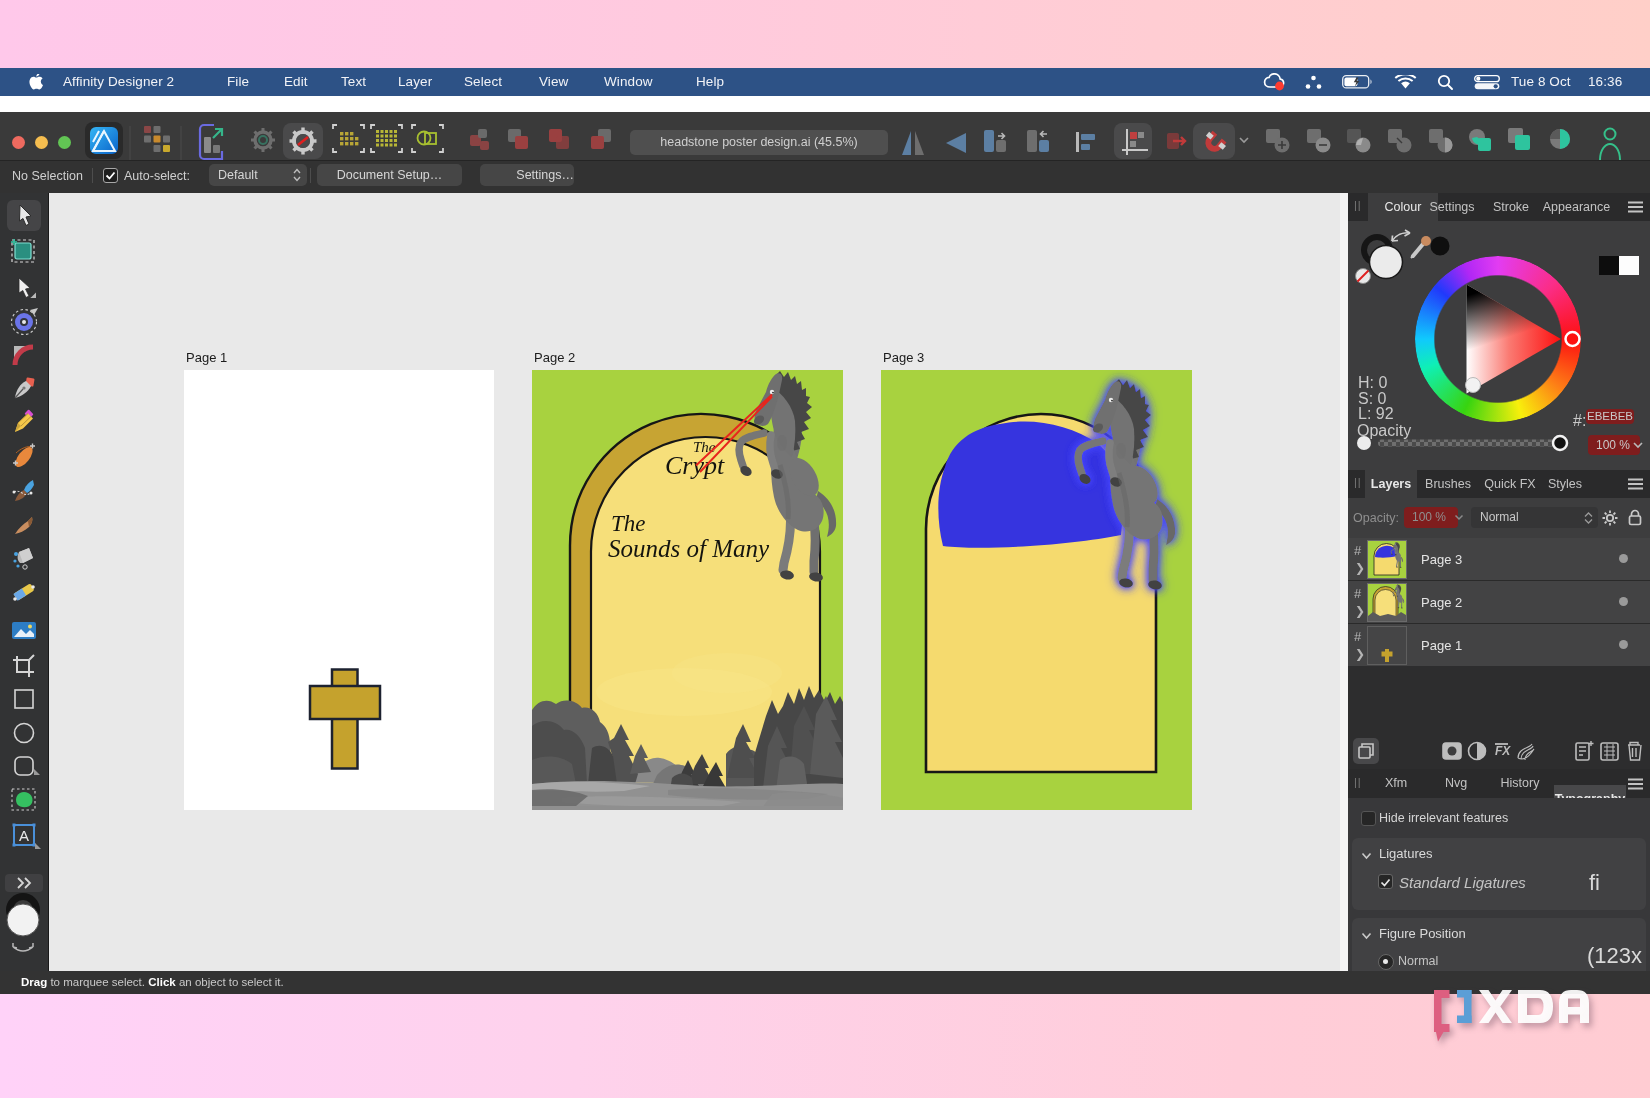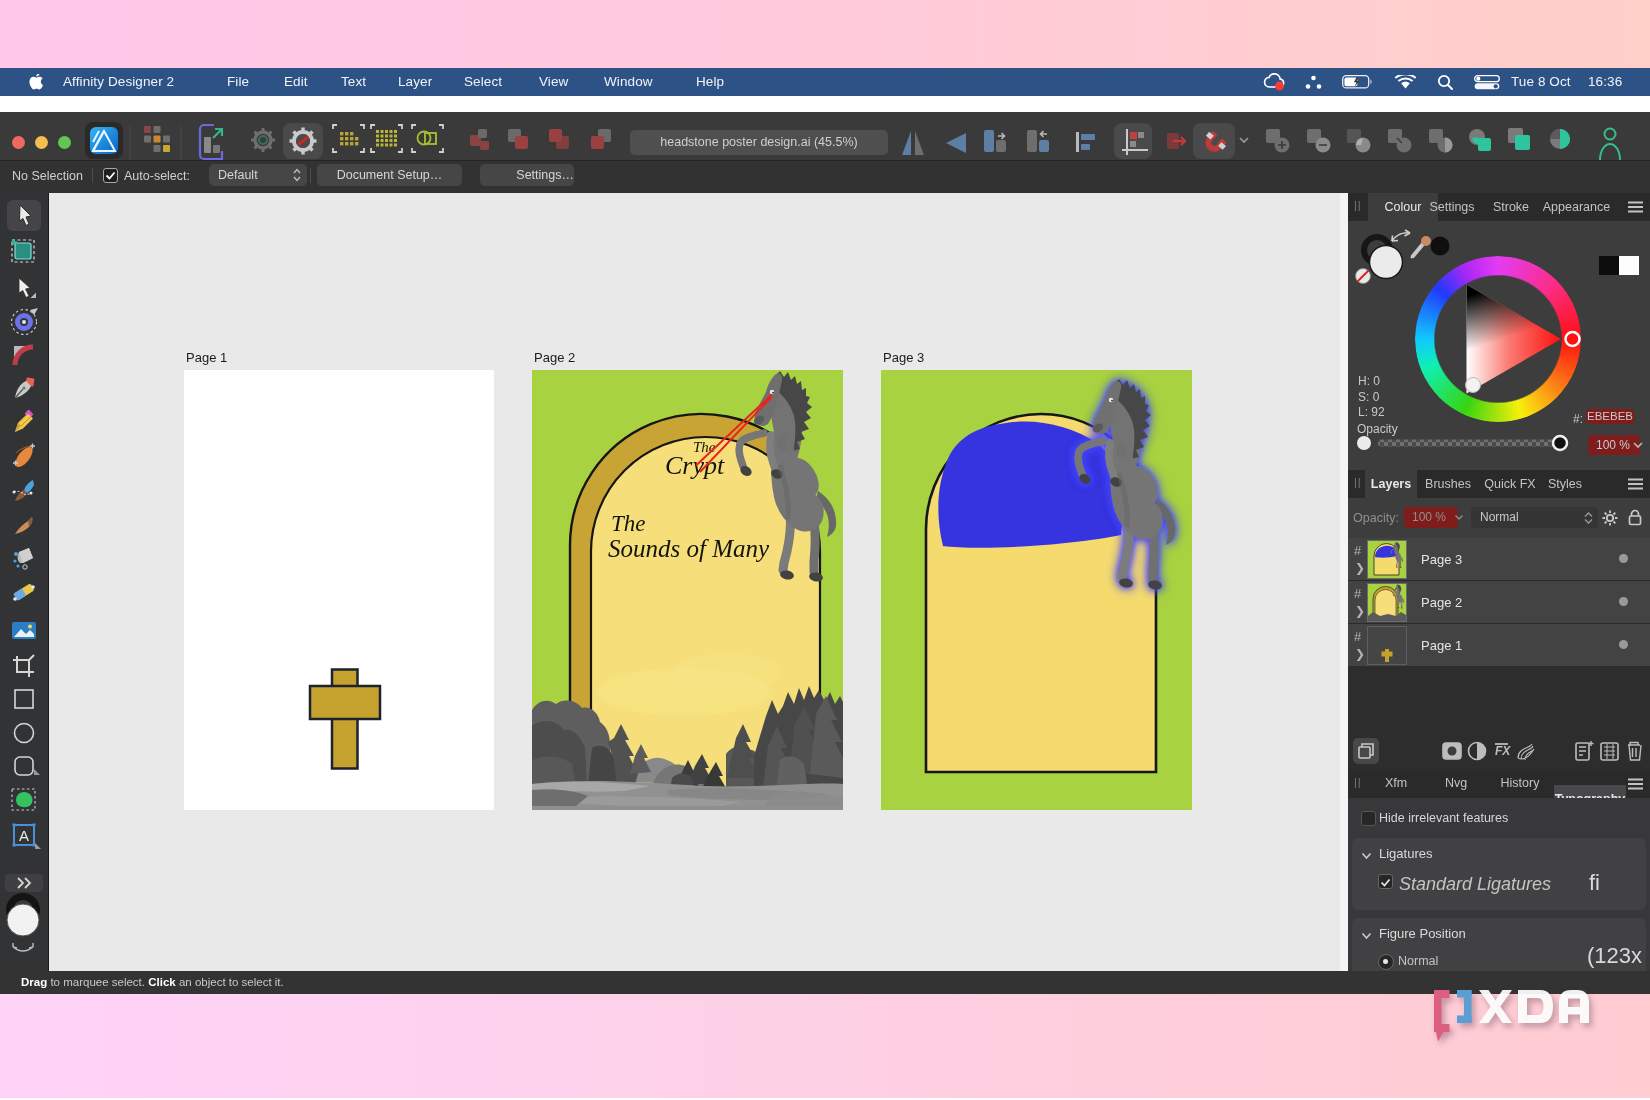--- a/index.html
+++ b/index.html
@@ -30,21 +30,21 @@
   #canvas{left:48px;top:193px;width:1292px;height:778px;background:#e9e9e9;}
   #vscroll{left:1340px;top:193px;width:8px;height:778px;background:#f4f4f4;}
   #rpanel{left:1348px;top:193px;width:302px;height:778px;background:#3d3d3e;}
   #statusbar{left:0;top:971px;width:1650px;height:23px;background:#333333;color:#c9c9c9;
     font-size:11.5px;line-height:23px;}
   .pagelabel{position:absolute;color:#1c1c1c;font-size:13px;}
   
   .tabstrip{position:absolute;left:0;width:302px;height:28px;background:#2a2a2b;color:#c3c3c3;font-size:12.5px;}
   .tab{position:absolute;top:0;height:28px;line-height:28px;text-align:center;}
   .tabsel{background:#3d3d3e;color:#e8e8e8;}
-  .rptext{position:absolute;color:#c9c9c9;font-size:12px;white-space:nowrap;}
+  .rptext{position:absolute;color:#c9c9c9;font-size:16px;white-space:nowrap;}
   .valbox{position:absolute;background:#7f1d1d;border-radius:4px;color:#c9c9c9;font-size:11.5px;text-align:center;}
 </style>
 </head>
 <body>
 <div id="pinktop" class="abs"></div>
 <div id="pinkbottom" class="abs"></div>
 
 <div id="menubar" class="abs">
   <svg class="mi" style="left:29px;top:6px" width="15" height="17" viewBox="0 0 15 17">
     <path fill="#fff" d="M12.4 9.0c0-2.2 1.8-3.2 1.9-3.3-1-1.5-2.6-1.7-3.2-1.7-1.4-.1-2.7.8-3.4.8-.7 0-1.8-.8-2.9-.8C3.3 4 1.9 4.9 1.2 6.2-.4 8.9.8 12.9 2.3 15c.7 1 1.6 2.2 2.7 2.2 1.1 0 1.5-.7 2.9-.7 1.3 0 1.7.7 2.9.7 1.2 0 2-1.1 2.7-2.1.9-1.2 1.2-2.4 1.2-2.5-.1-.1-2.3-.9-2.3-3.6zM10.2 2.4c.6-.7 1-1.7.9-2.4-.9 0-1.9.6-2.5 1.3-.6.6-1 1.6-.9 2.4 1 0 1.9-.6 2.5-1.3z" transform="scale(0.95) translate(0,-1)"></path>
@@ -783,21 +783,21 @@
     <div class="abs" style="left:4px;top:40px;width:294px;height:72px;background:#414143;border-radius:6px;">
       <svg class="abs" style="left:9px;top:14px" width="11" height="8" viewBox="0 0 11 8">
           <path d="M1.5,1.5 L5.5,6 L9.5,1.5" stroke="#c9c9c9" stroke-width="1.6" fill="none"></path>
         </svg>
       <div class="rptext" style="left:27px;top:8px;font-size:13px;color:#dadada;">Ligatures</div>
       <div class="abs" style="left:26px;top:36px;width:13px;height:13px;background:#262626;border:1px solid #666;border-radius:3px;">
         <svg width="13" height="13" viewBox="0 0 13 13">
             <path d="M2.5,6.5 L5.5,9.5 L10.5,3.5" stroke="#e8e8e8" stroke-width="1.7" fill="none"></path>
           </svg>
       </div>
-      <div class="rptext" style="left:47px;top:36px;font-size:18px;font-style:italic;color:#c4c4c4;">Standard Ligatures</div>
+      <div class="rptext" style="left:47px;top:36px;font-size:15px;font-style:italic;color:#c4c4c4;">Standard Ligatures</div>
       <div class="rptext" style="left:237px;top:32px;font-size:22px;color:#d9d9d9;">fi</div>
     </div>
     <div class="abs" style="left:4px;top:120px;width:294px;height:60px;background:#414143;border-radius:6px;">
       <svg class="abs" style="left:9px;top:14px" width="11" height="8" viewBox="0 0 11 8">
           <path d="M1.5,1.5 L5.5,6 L9.5,1.5" stroke="#c9c9c9" stroke-width="1.6" fill="none"></path>
         </svg>
       <div class="rptext" style="left:27px;top:8px;font-size:13px;color:#dadada;">Figure Position</div>
       <div class="abs" style="left:26px;top:36px;width:14px;height:14px;background:#262626;border:1px solid #666;border-radius:50%;"></div>
       <div class="abs" style="left:31px;top:41px;width:5px;height:5px;background:#e8e8e8;border-radius:50%;"></div>
       <div class="rptext" style="left:46px;top:36px;font-size:12.5px;color:#c4c4c4;">Normal</div>

